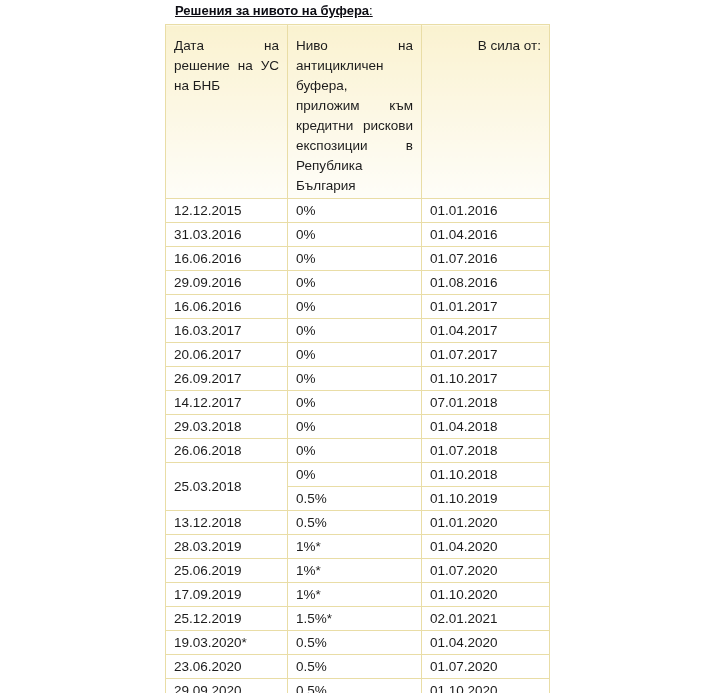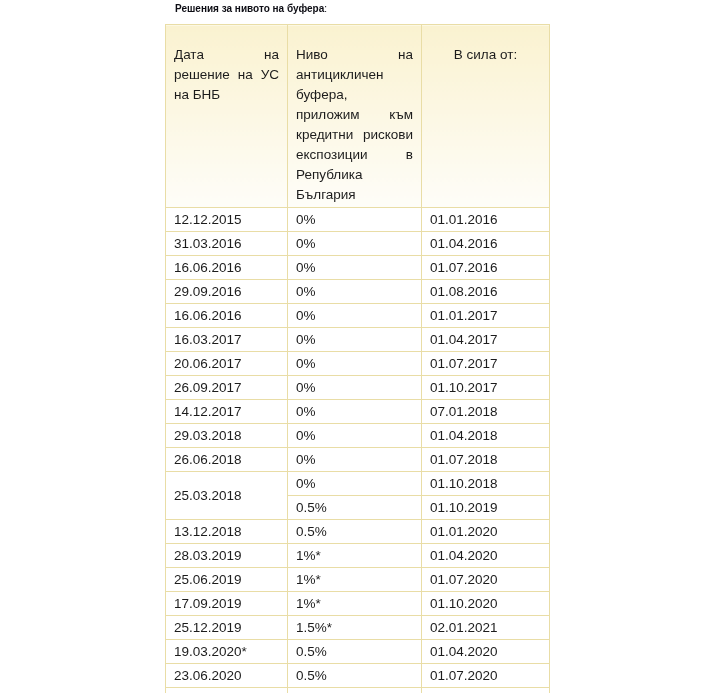--- a/index.html
+++ b/index.html
@@ -17,24 +17,25 @@
   .page {
     position: relative;
     width: 710px;
     height: 693px;
   }
   .title {
     position: absolute;
     left: 175px;
     top: 3px;
     margin: 0;
-    font-size: 10px;
+    font-size: 13px;
     font-weight: bold;
     color: #0d0d14;
     white-space: nowrap;
+    text-decoration: underline;
   }
   .title-colon {
     font-weight: normal;
   }
   table.buffer-table {
     position: absolute;
     left: 165px;
     top: 24px;
     border-collapse: collapse;
     table-layout: fixed;
@@ -49,24 +50,24 @@
     color: #1c1c1c;
     padding: 2px 8px;
     overflow: hidden;
   }
   th {
     height: 155px;
     background: linear-gradient(to bottom, #faf2d0, #fefdf8);
     vertical-align: top;
     text-align: justify;
     line-height: 20px;
-    padding-top: 20px;
+    padding-top: 11px;
   }
   th.th-left {
-    text-align: center;
+    text-align: right;
   }
   td {
     height: 19px;
     vertical-align: middle;
     text-align: left;
     background: #ffffff;
   }
 </style>
 </head>
 <body>

